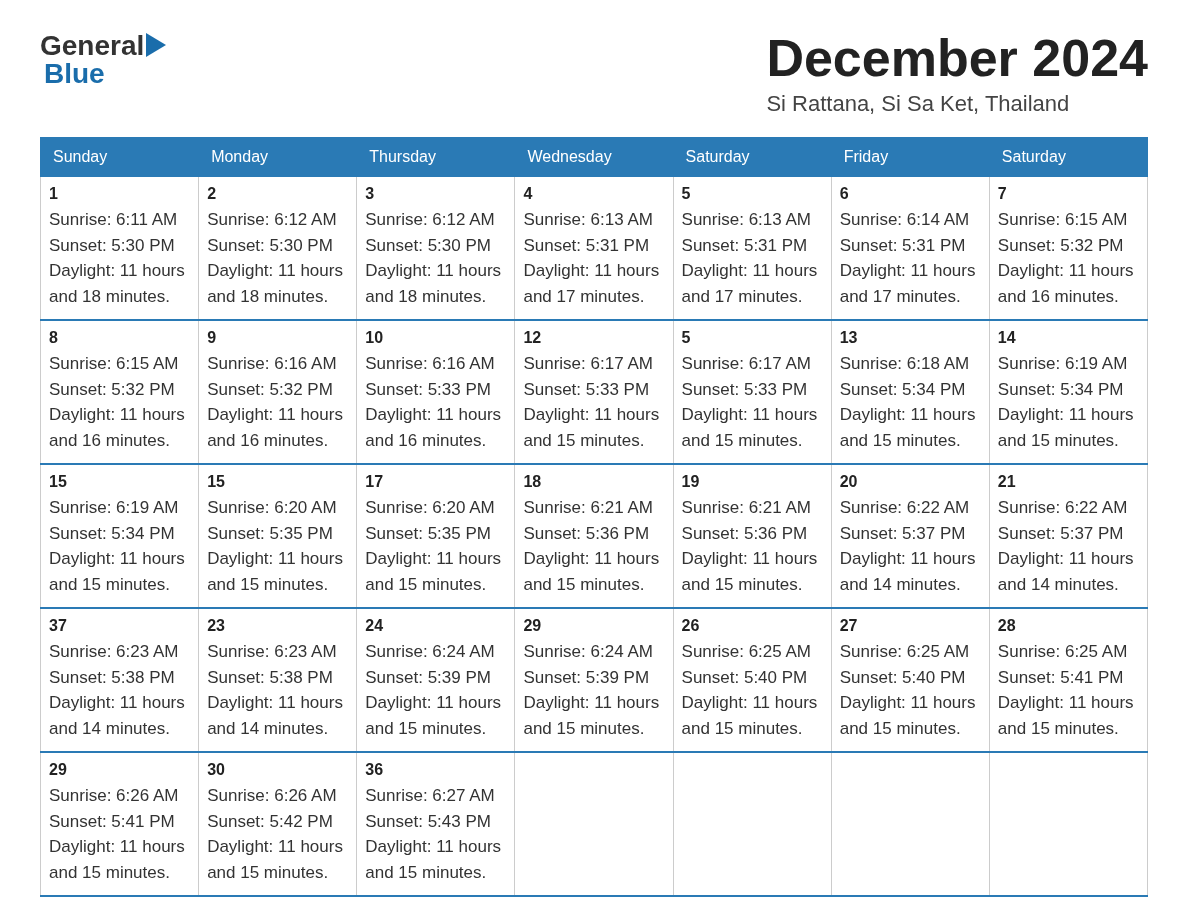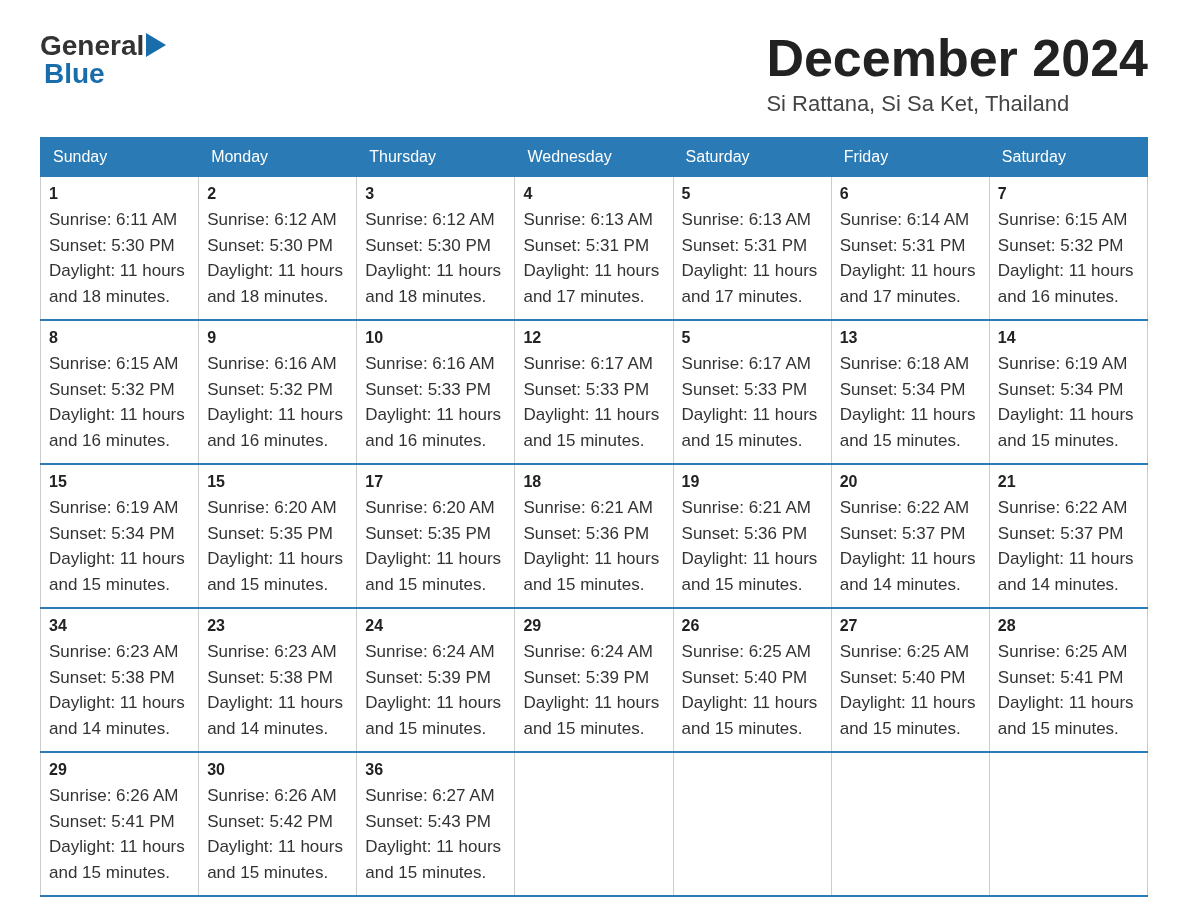--- a/index.html
+++ b/index.html
@@ -203,21 +203,21 @@
           <span class="day-num">20</span>
           <span class="day-info">Sunrise: 6:22 AM<br>Sunset: 5:37 PM<br>Daylight: 11 hours and 14 minutes.</span>
         </td>
         <td>
           <span class="day-num">21</span>
           <span class="day-info">Sunrise: 6:22 AM<br>Sunset: 5:37 PM<br>Daylight: 11 hours and 14 minutes.</span>
         </td>
       </tr>
       <tr>
         <td>
-          <span class="day-num">34</span>
+          <span class="day-num">37</span>
           <span class="day-info">Sunrise: 6:23 AM<br>Sunset: 5:38 PM<br>Daylight: 11 hours and 14 minutes.</span>
         </td>
         <td>
           <span class="day-num">23</span>
           <span class="day-info">Sunrise: 6:23 AM<br>Sunset: 5:38 PM<br>Daylight: 11 hours and 14 minutes.</span>
         </td>
         <td>
           <span class="day-num">24</span>
           <span class="day-info">Sunrise: 6:24 AM<br>Sunset: 5:39 PM<br>Daylight: 11 hours and 15 minutes.</span>
         </td>

